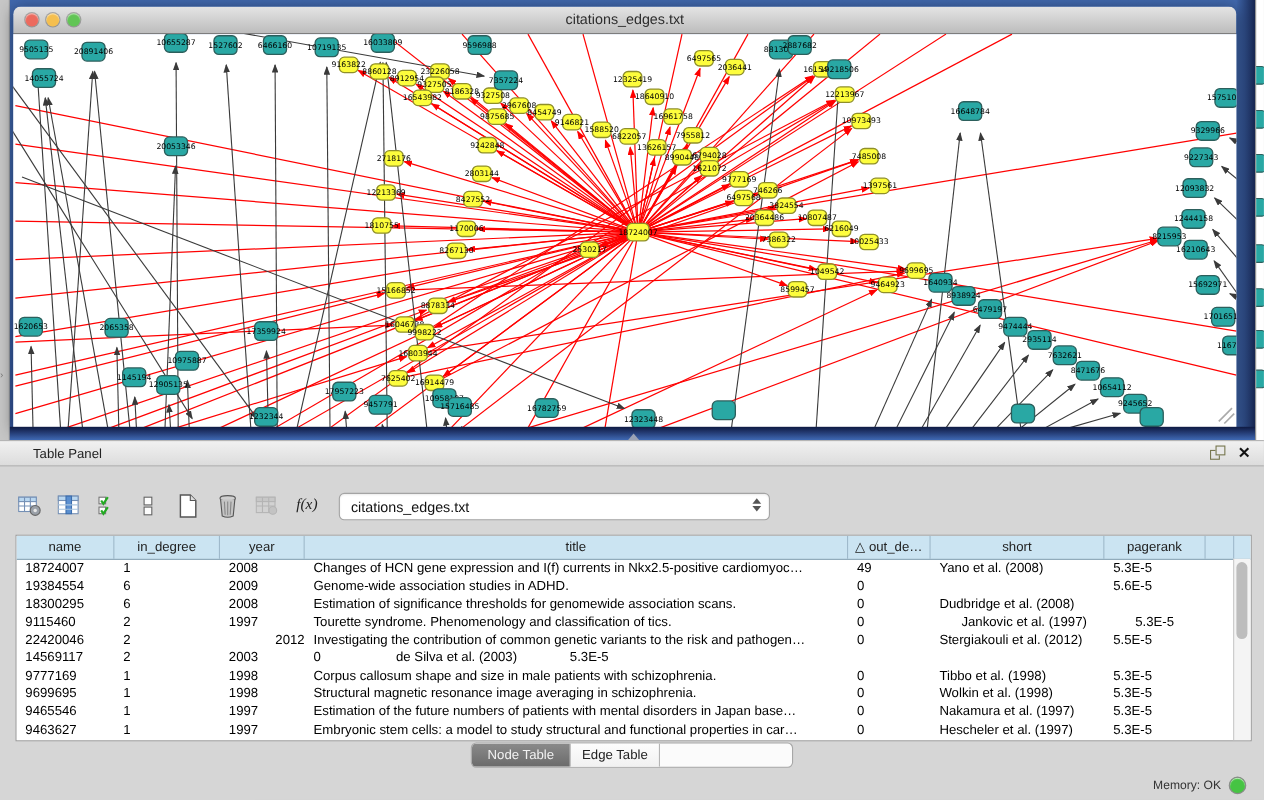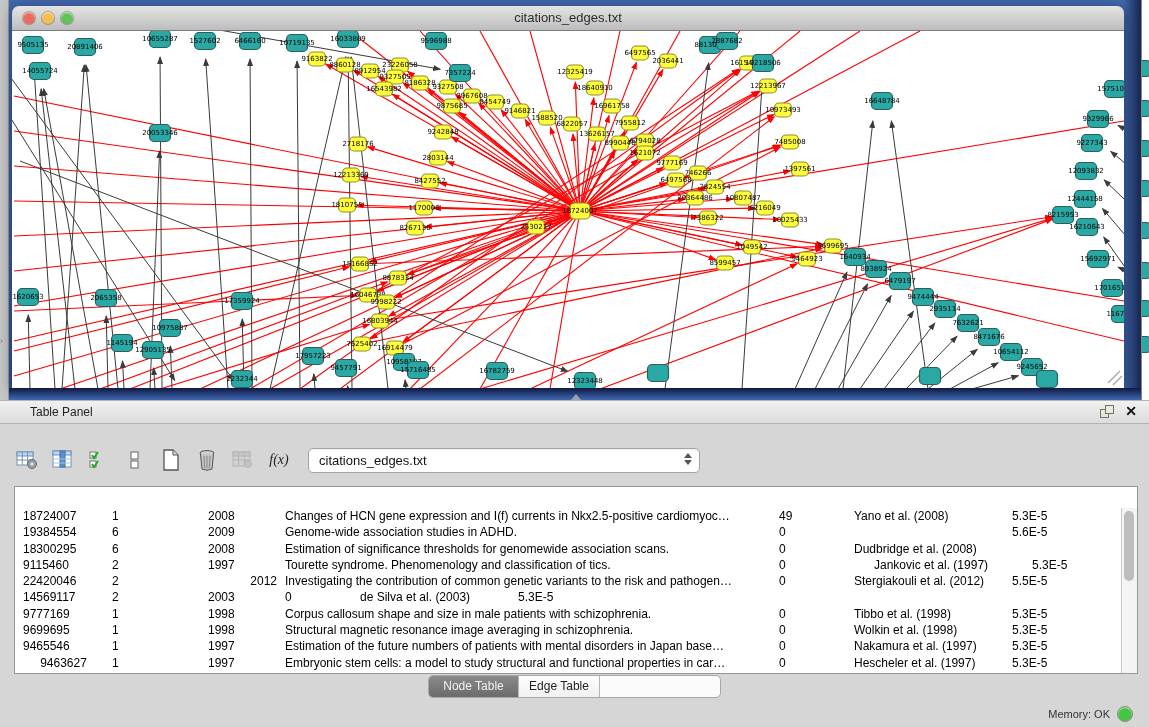--- a/index.html
+++ b/index.html
@@ -561,20 +561,30 @@
     <div class="combo">
       <span class="cval">citations_edges.txt</span>
       <span class="arrows">
           <i class="up"></i>
           <i class="dn"></i>
         </span>
     </div>
   </div>
 
   <div class="grid">
+    <div class="ghead" id="ghead">
+        <div class="gh" style="width: 89px;">name</div>
+        <div class="gh" style="width: 96px;">in_degree</div>
+        <div class="gh" style="width: 77px;">year</div>
+        <div class="gh" style="width: 494px;">title</div>
+        <div class="gh" style="width: 75px;">△ out_de…</div>
+        <div class="gh" style="width: 158px;">short</div>
+        <div class="gh" style="width: 92px;">pagerank</div>
+        <div class="gh" style="width: 26px;"></div>
+      </div>
     <div class="grows" id="grows">
         <div class="grow">
           <div class="gc" style="width: 89px;">18724007</div>
           <div class="gc" style="width: 96px;">1</div>
           <div class="gc" style="width: 77px;">2008</div>
           <div class="gc" style="width: 494px;">Changes of HCN gene expression and I(f) currents in Nkx2.5-positive cardiomyoc…</div>
           <div class="gc" style="width: 75px;">49</div>
           <div class="gc" style="width: 158px;">Yano et al. (2008)</div>
           <div class="gc" style="width: 92px;">5.3E-5</div>
         </div>
@@ -643,21 +653,21 @@
         <div class="grow">
           <div class="gc" style="width: 89px;">9465546</div>
           <div class="gc" style="width: 96px;">1</div>
           <div class="gc" style="width: 77px;">1997</div>
           <div class="gc" style="width: 494px;">Estimation of the future numbers of patients with mental disorders in Japan base…</div>
           <div class="gc" style="width: 75px;">0</div>
           <div class="gc" style="width: 158px;">Nakamura et al. (1997)</div>
           <div class="gc" style="width: 92px;">5.3E-5</div>
         </div>
         <div class="grow">
-          <div class="gc" style="width: 89px; text-align: center;">9463627</div>
+          <div class="gc" style="width: 89px;">9463627</div>
           <div class="gc" style="width: 96px;">1</div>
           <div class="gc" style="width: 77px;">1997</div>
           <div class="gc" style="width: 494px;">Embryonic stem cells: a model to study structural and functional properties in car…</div>
           <div class="gc" style="width: 75px;">0</div>
           <div class="gc" style="width: 158px;">Hescheler et al. (1997)</div>
           <div class="gc" style="width: 92px;">5.3E-5</div>
         </div>
       </div>
     <div class="vscroll">
         <div class="vthumb"></div>

